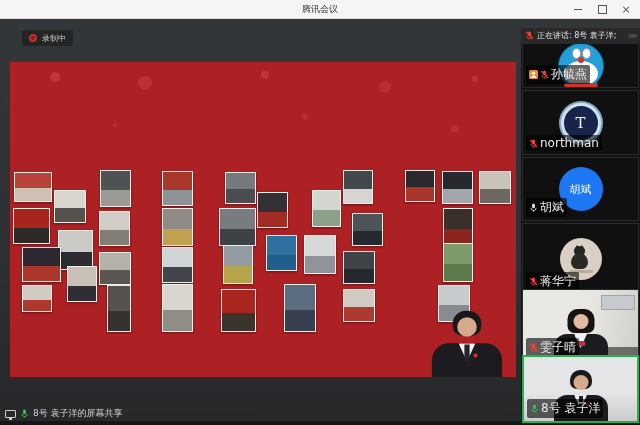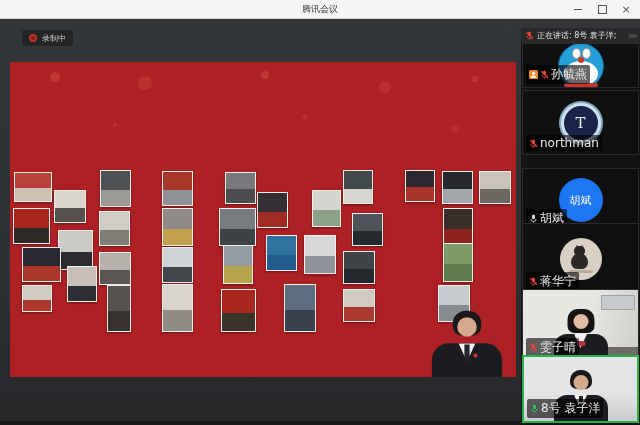--- a/index.html
+++ b/index.html
@@ -172,20 +172,31 @@
         <div class="face"></div>
         <div class="body">
           <div class="shirt"></div>
           <div class="tie"></div>
           <div class="pin"></div>
         </div>
       </div>
     </div>
   </div>
 
+  <div class="share-bar">
+    <span class="mon-icon"></span>
+    <span id="share-mic">
+        <svg class="mic" width="9" height="9" viewBox="0 0 12 12">
+    <rect x="4" y="0.5" width="4" height="6.5" rx="2" fill="#31c553"></rect>
+    <path d="M2.5 6.5a3.5 3.5 0 0 0 7 0" fill="none" stroke="#31c553" stroke-width="1.2"></path>
+    <line x1="6" y1="10" x2="6" y2="11.5" stroke="#31c553" stroke-width="1.2"></line>
+        </svg>
+      </span>
+    <span class="share-label">8号 袁子洋的屏幕共享</span>
+  </div>
   <div class="bottom-strip"></div>
 
   <div class="sidebar">
     <div class="sb-header">
       <span id="hdr-mic">
           <svg class="mic" width="9" height="9" viewBox="0 0 12 12">
     <rect x="4" y="0.5" width="4" height="6.5" rx="2" fill="#e8453c"></rect>
     <path d="M2.5 6.5a3.5 3.5 0 0 0 7 0" fill="none" stroke="#e8453c" stroke-width="1.2"></path>
     <line x1="6" y1="10" x2="6" y2="11.5" stroke="#e8453c" stroke-width="1.2"></line>
             <line x1="1.5" y1="1.5" x2="10.5" y2="10.5" stroke="#e8453c" stroke-width="1.6"></line>
@@ -223,21 +234,21 @@
           <div class="name-tag">
             <svg class="mic" width="9" height="9" viewBox="0 0 12 12">
     <rect x="4" y="0.5" width="4" height="6.5" rx="2" fill="#e8453c"></rect>
     <path d="M2.5 6.5a3.5 3.5 0 0 0 7 0" fill="none" stroke="#e8453c" stroke-width="1.2"></path>
     <line x1="6" y1="10" x2="6" y2="11.5" stroke="#e8453c" stroke-width="1.2"></line>
               <line x1="1.5" y1="1.5" x2="10.5" y2="10.5" stroke="#e8453c" stroke-width="1.6"></line>
             </svg>
             <span class="nm">northman</span>
           </div>
         </div>
-        <div class="tile" style="top: 140px; height: 64px;">
+        <div class="tile" style="top: 129px; height: 64px;">
           <div class="av bluec">胡斌</div>
           <div class="name-tag">
             <svg class="mic" width="9" height="9" viewBox="0 0 12 12">
     <rect x="4" y="0.5" width="4" height="6.5" rx="2" fill="#d8d8d8"></rect>
     <path d="M2.5 6.5a3.5 3.5 0 0 0 7 0" fill="none" stroke="#d8d8d8" stroke-width="1.2"></path>
     <line x1="6" y1="10" x2="6" y2="11.5" stroke="#d8d8d8" stroke-width="1.2"></line>
             </svg>
             <span class="nm">胡斌</span>
           </div>
         </div>

